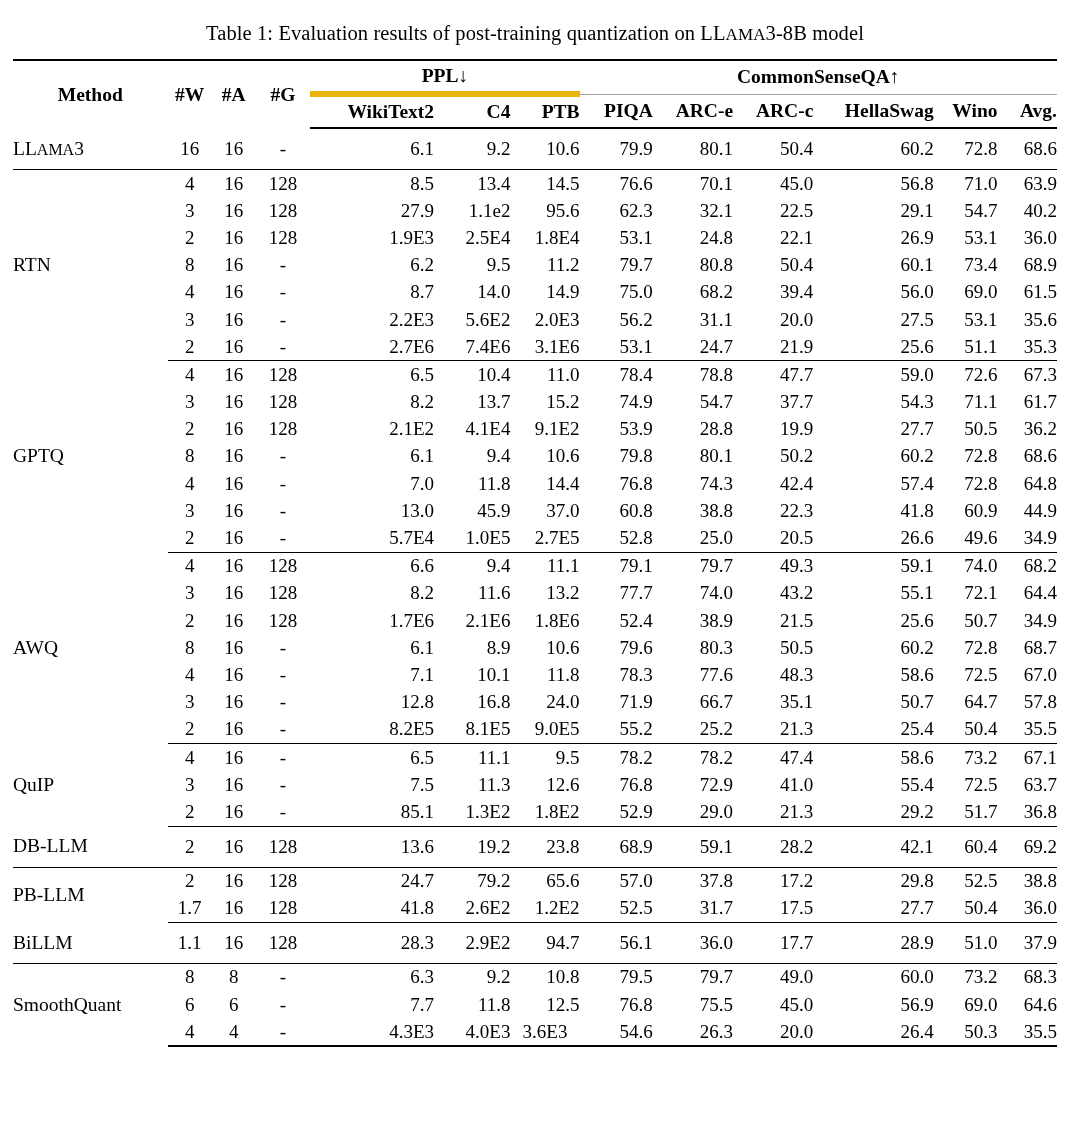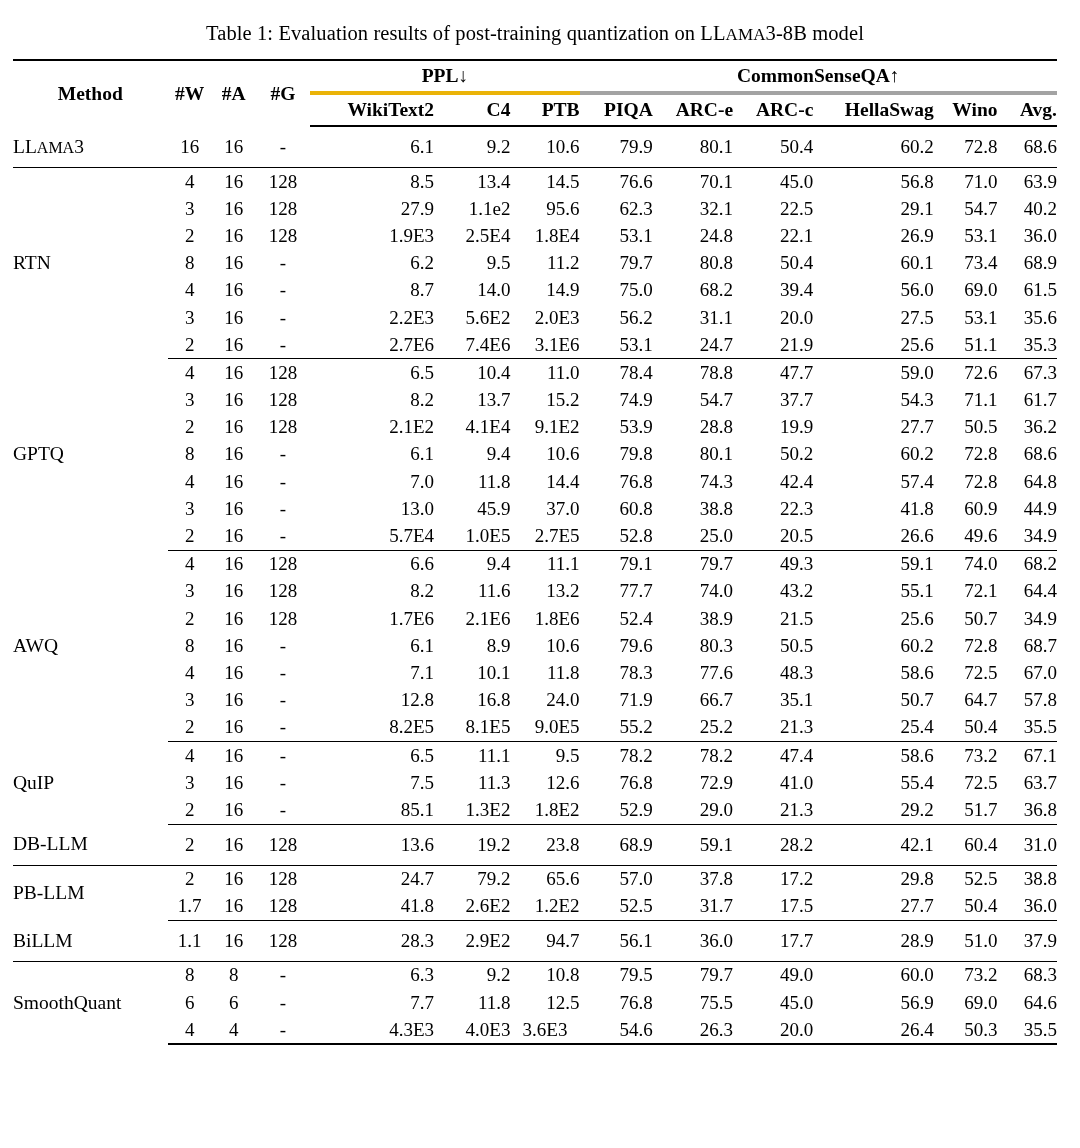--- a/index.html
+++ b/index.html
@@ -52,24 +52,24 @@
   td.num, th.num { padding-right: 10px; }
   td.numc { text-align: center; }
 
   .grp-label {
     font-size: 19.5px;
     text-align: left;
     padding-left: 2px;
   }
 
   .cmidrule-ppl {
-    border-bottom: 4px solid #eab308;
+    border-bottom: 6px solid #eab308;
   }
   .cmidrule-csqa {
-    border-bottom: 4px solid #a3a3a3;
+    border-bottom: 1px solid #a3a3a3;
     margin-top: 32px;
   }
   .hdr-row1 td { height: 30px; }
   .hdr-row2 td { height: 30px; }
   .body-row td { height: 27.2px; }
   .single-row td { height: 40px; }
 
   .sepline td { border-bottom: 1px solid #000; }
 
   .smallcaps {
@@ -485,21 +485,21 @@
           <td class="numc">16</td>
           <td class="numc">128</td>
           <td class="r num">13.6</td>
           <td class="r num">19.2</td>
           <td class="r num">23.8</td>
           <td class="r num">68.9</td>
           <td class="r num">59.1</td>
           <td class="r num">28.2</td>
           <td class="r num">42.1</td>
           <td class="r num">60.4</td>
-          <td class="r num">31.0</td>
+          <td class="r num">69.2</td>
         </tr>
         <tr class="body-row">
           <td rowspan="2" class="grp-label">PB-LLM</td>
           <td class="numc">2</td>
           <td class="numc">16</td>
           <td class="numc">128</td>
           <td class="r num">24.7</td>
           <td class="r num">79.2</td>
           <td class="r num">65.6</td>
           <td class="r num">57.0</td>

